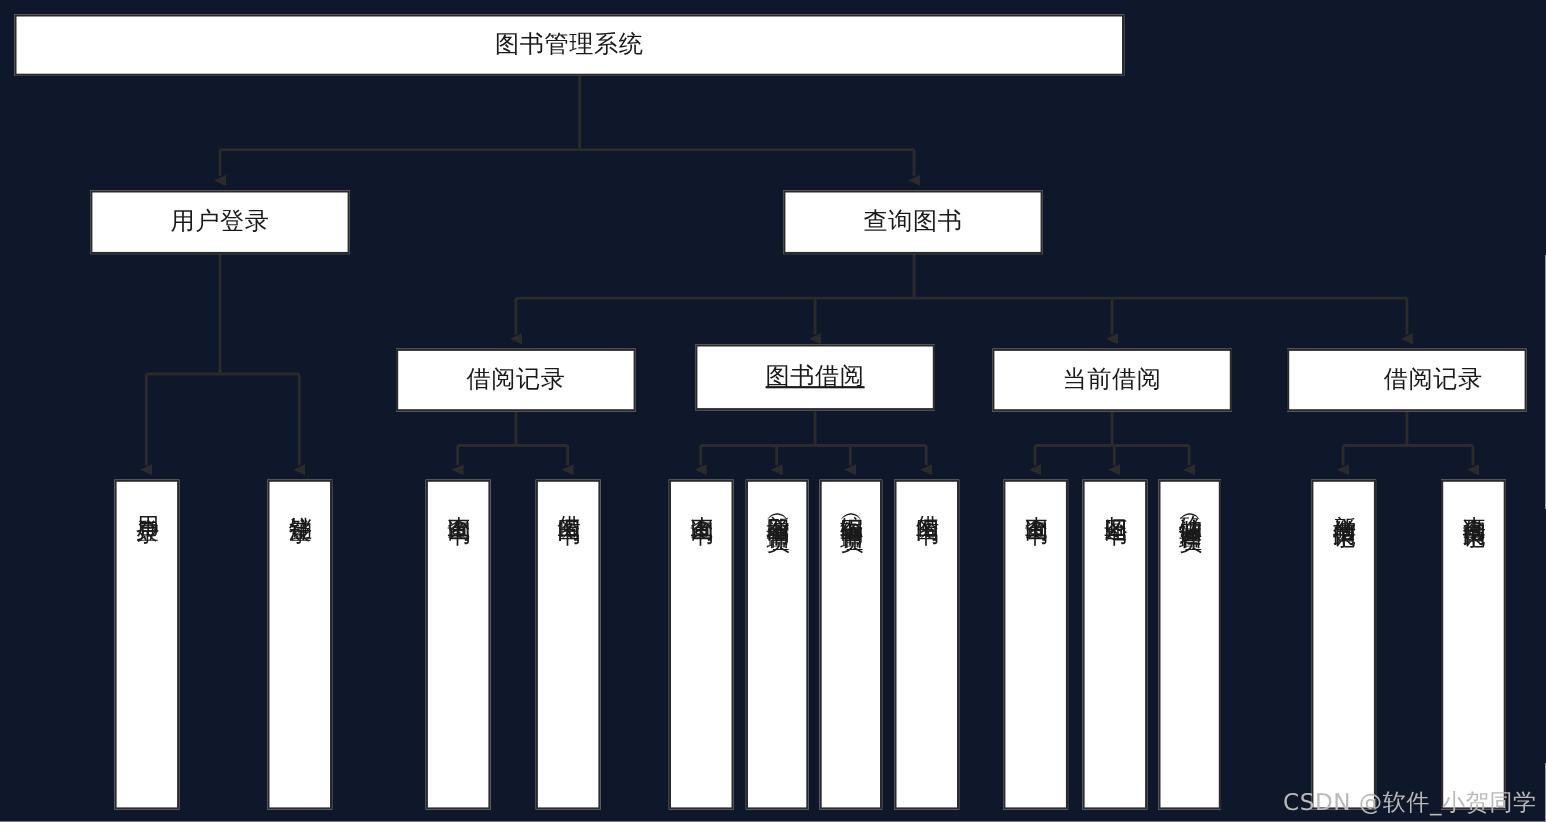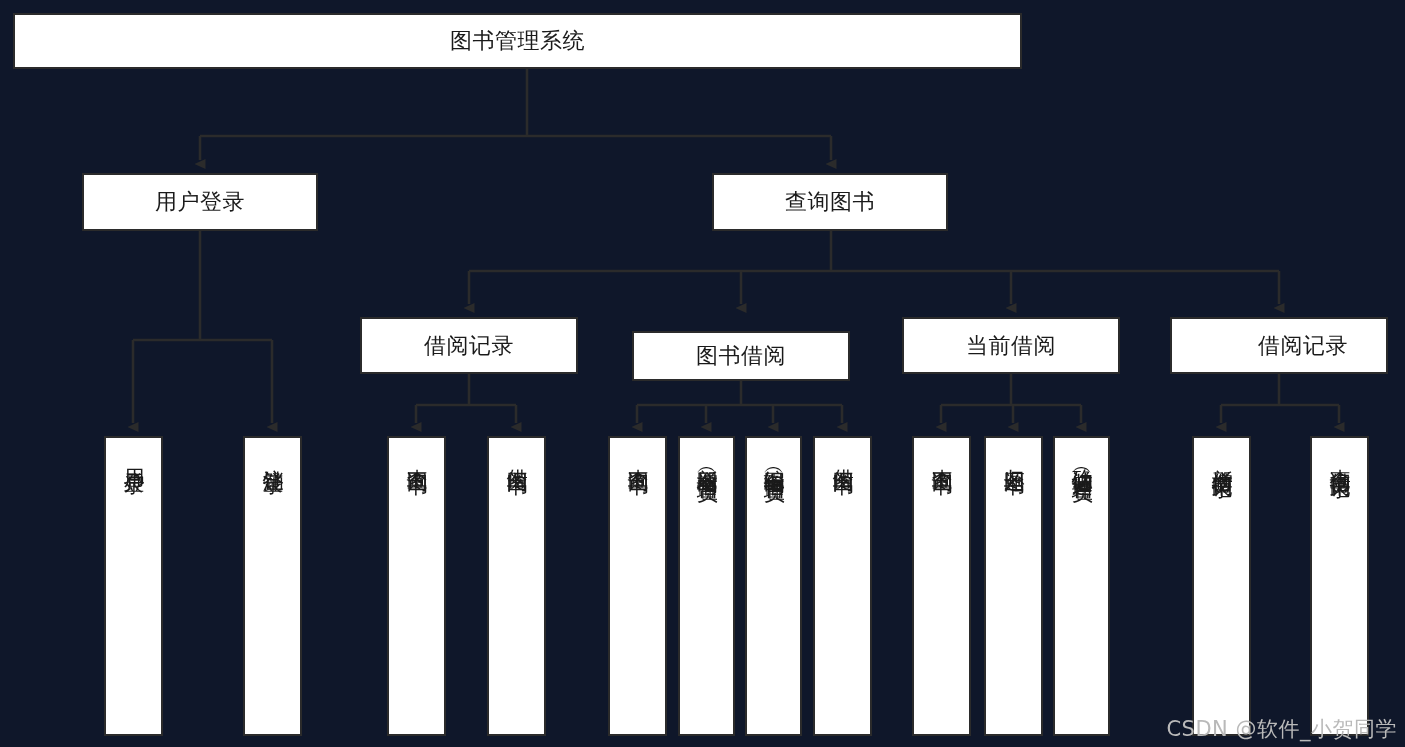--- a/index.html
+++ b/index.html
@@ -148,21 +148,21 @@
   <div class="node" id="node-l2-0" style="left: 82px; top: 173px; width: 236px; height: 58px;">
     <span class="node-label">用户登录</span>
   </div>
   <div class="node" id="node-l2-1" style="left: 712px; top: 173px; width: 236px; height: 58px;">
     <span class="node-label">查询图书</span>
   </div>
 
   <div class="node" id="node-l3-0" style="left: 360px; top: 317px; width: 218px; height: 57px;">
     <span class="node-label">借阅记录</span>
   </div>
-  <div class="node" id="node-l3-1" style="left: 632px; top: 331px; width: 218px; height: 50px;">
+  <div class="node" id="node-l3-1" style="left: 632px; top: 313px; width: 218px; height: 60px; text-decoration: underline;">
     <span class="node-label">图书借阅</span>
   </div>
   <div class="node" id="node-l3-2" style="left: 902px; top: 317px; width: 218px; height: 57px;">
     <span class="node-label">当前借阅</span>
   </div>
   <div class="node" id="node-l3-3" style="left: 1170px; top: 317px; width: 218px; height: 57px; padding-left: 48px;">
     <span class="node-label">借阅记录</span>
   </div>
 
   <div class="node leaf" id="node-leaf-0" style="left: 104px; top: 436px; width: 59px; height: 300px;">

